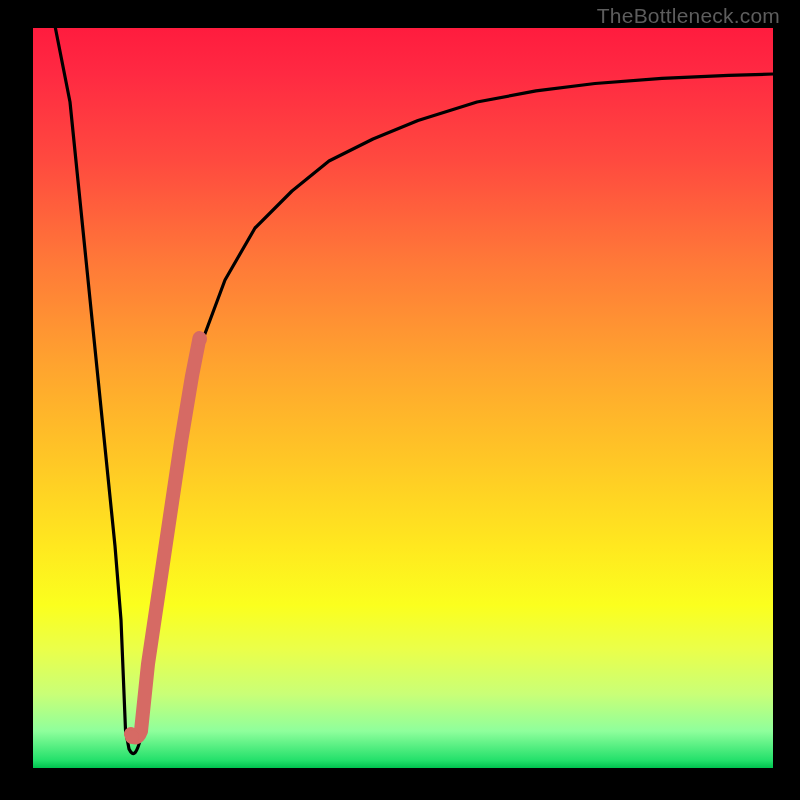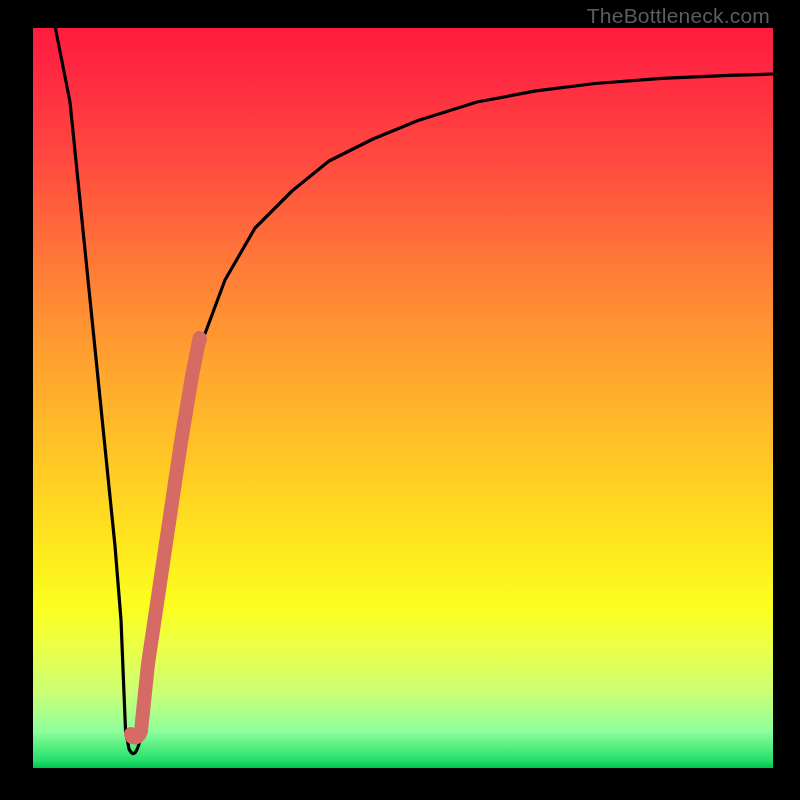--- a/index.html
+++ b/index.html
@@ -43,21 +43,21 @@
     position: absolute;
     left: 0;
     top: 0;
     width: 740px;
     height: 740px;
     overflow: visible;
   }
   .watermark {
     position: absolute;
     top: 4px;
-    right: 30px;
+    right: 20px;
     font-size: 21px;
     font-weight: 500;
     color: #5d5d5d;
     letter-spacing: 0.2px;
   }
 </style>
 </head>
 <body>
 
 <div class="frame">

